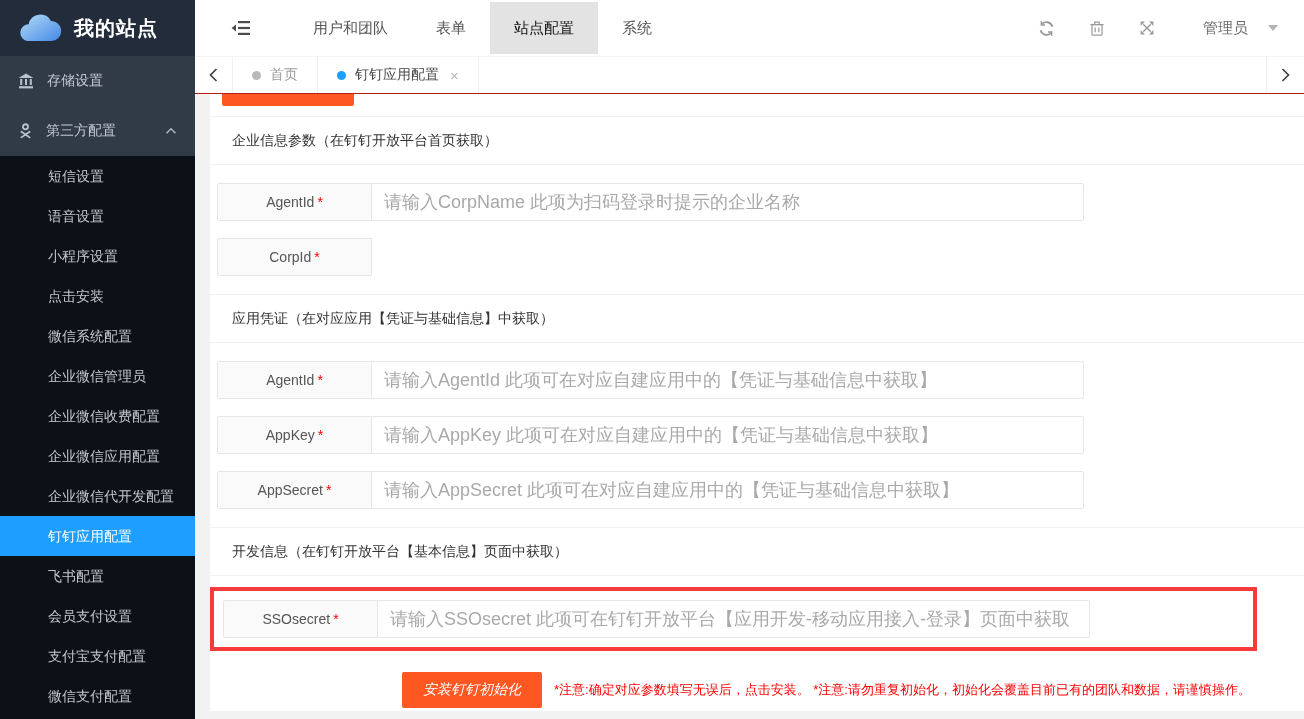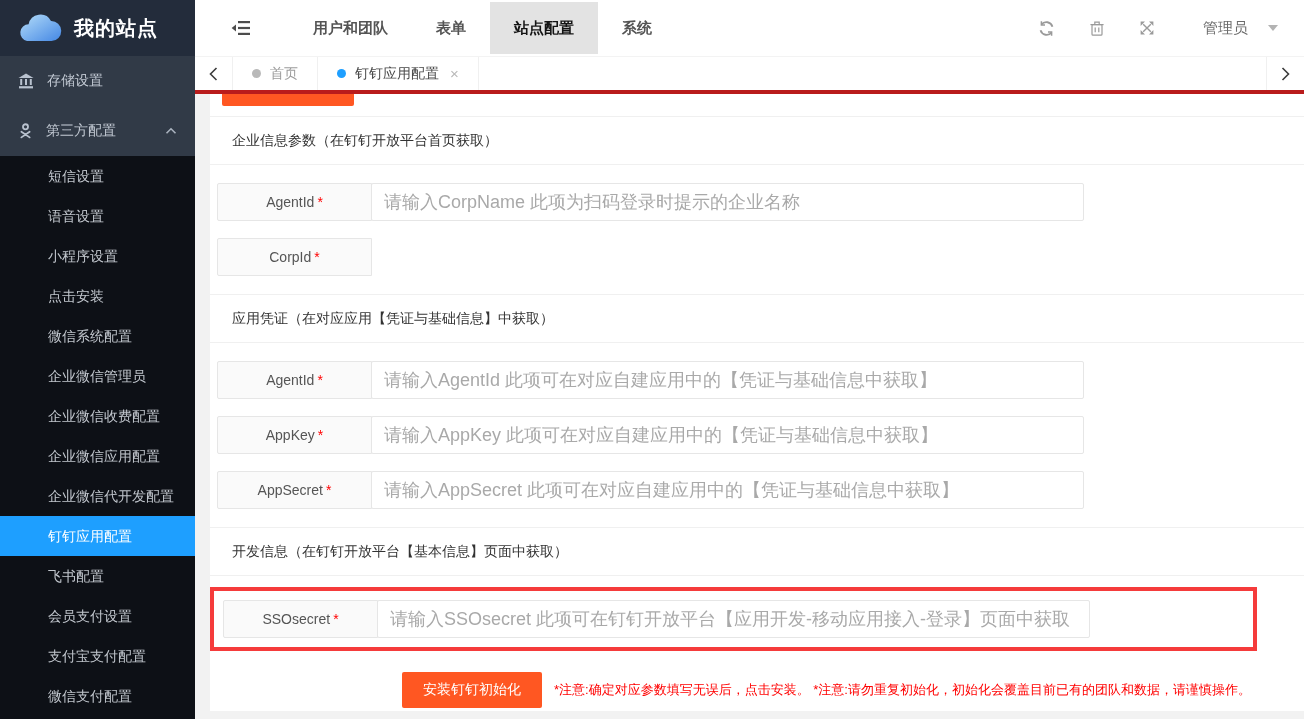--- a/index.html
+++ b/index.html
@@ -19,29 +19,29 @@
   .side-item .chev{margin-left:auto;}
   .submenu{flex:1; background:var(--side-sub);}
   .sub-item{height:40px; line-height:40px; padding-left:48px; color:#c2c7ce; font-size:14px; cursor:pointer; white-space:nowrap;}
   .sub-item.active{background:var(--primary); color:#fff;}
 
   
   .main{flex:1; display:flex; flex-direction:column; min-width:0;}
 
   .topbar{height:56px; flex:0 0 56px; background:#fff; display:flex; align-items:center;}
   .collapse-btn{margin:0 38px 0 36px; display:flex; align-items:center; cursor:pointer;}
-  .topnav{display:flex; align-items:flex-end; height:52px;font-weight:bold;}
+  .topnav{display:flex; align-items:flex-end; height:52px;}
   .nav-item{padding:0 24px; line-height:52px; color:#545454; font-size:15px; cursor:pointer; white-space:nowrap;}
   .nav-item.active{background:#e3e3e3; color:#141414;}
   .top-actions{margin-left:auto; display:flex; align-items:center; gap:34px;}
   .action-icon{cursor:pointer; display:flex; align-items:center;}
   .user-box{display:flex; align-items:center; gap:20px; margin:0 26px 0 14px; color:#6b6b6b; font-size:15px; cursor:pointer;}
   .caret-down{width:0; height:0; border-left:5px solid transparent; border-right:5px solid transparent; border-top:6px solid #b3b3b3;}
 
-  .tabbar{height:38px; flex:0 0 38px; background:#fff; border-top:1px solid #f3f3f3; border-bottom:4px solid #b91c1c; display:flex; align-items:stretch;}
+  .tabbar{height:38px; flex:0 0 38px; background:#fff; border-top:1px solid #f3f3f3; border-bottom:1px solid #b91c1c; display:flex; align-items:stretch;}
   .tab-arrow{width:38px; display:flex; align-items:center; justify-content:center; cursor:pointer;}
   .tab-arrow.left{border-right:1px solid #f0f0f0;}
   .tab-arrow.right{margin-left:auto; border-left:1px solid #f0f0f0;}
   .tab{display:flex; align-items:center; gap:9px; padding:0 19px; border-right:1px solid #f0f0f0; font-size:14px; color:#9c9c9c; cursor:pointer; white-space:nowrap;}
   .tab.active{color:#474747;}
   .dot{width:9px; height:9px; border-radius:50%; background:#b9b9b9;}
   .tab.active .dot{background:var(--primary);}
   .tab-close{color:#b9b9b9; font-size:15px; margin-left:2px; cursor:pointer;}
 
   .content{flex:1; background:#f2f2f2; padding:0 0 8px 15px; overflow:hidden;}
@@ -54,21 +54,21 @@
   .field-row{display:flex; width:867px; height:38px; margin-bottom:17px;}
   .field-row:last-child{margin-bottom:0;}
   .field-label{flex:0 0 155px; background:#fafafa; border:1px solid #e6e6e6; border-radius:2px 0 0 2px; display:flex; align-items:center; justify-content:center; color:#555; font-size:14px; gap:3px;}
   .req{color:var(--warn);}
   .field-input{flex:1; min-width:0; margin-left:-1px; border:1px solid #e6e6e6; border-radius:2px; padding:0 12px; font-size:18px; color:#333; font-family:inherit; outline:none;}
   .field-input::placeholder{color:#a9a9a9;}
   .hl-box{border:4px solid var(--hl); padding:9px; margin:-7px 16px -7px -7px; width:1047px;}
   .hl-box .field-row{margin-bottom:0;}
 
   .install-row{display:flex; align-items:center; gap:12px; margin:10px 0 0 192px;}
-  .install-btn{height:36px; padding:0 21px; background:var(--accent); color:#fff; border:none; border-radius:2px; font-size:14px; font-family:inherit; cursor:pointer; white-space:nowrap;}
+  .install-btn{height:36px; padding:0 21px; background:var(--accent); color:#fff; border:none; border-radius:2px; font-size:14px; font-family:inherit; cursor:pointer; white-space:nowrap;font-style:italic;}
   .warning{color:var(--warn); font-size:13px; white-space:nowrap;}
 
   svg{display:block;}
 </style>
 </head>
 <body>
 
 <div class="app">
 
   <aside class="sidebar">

